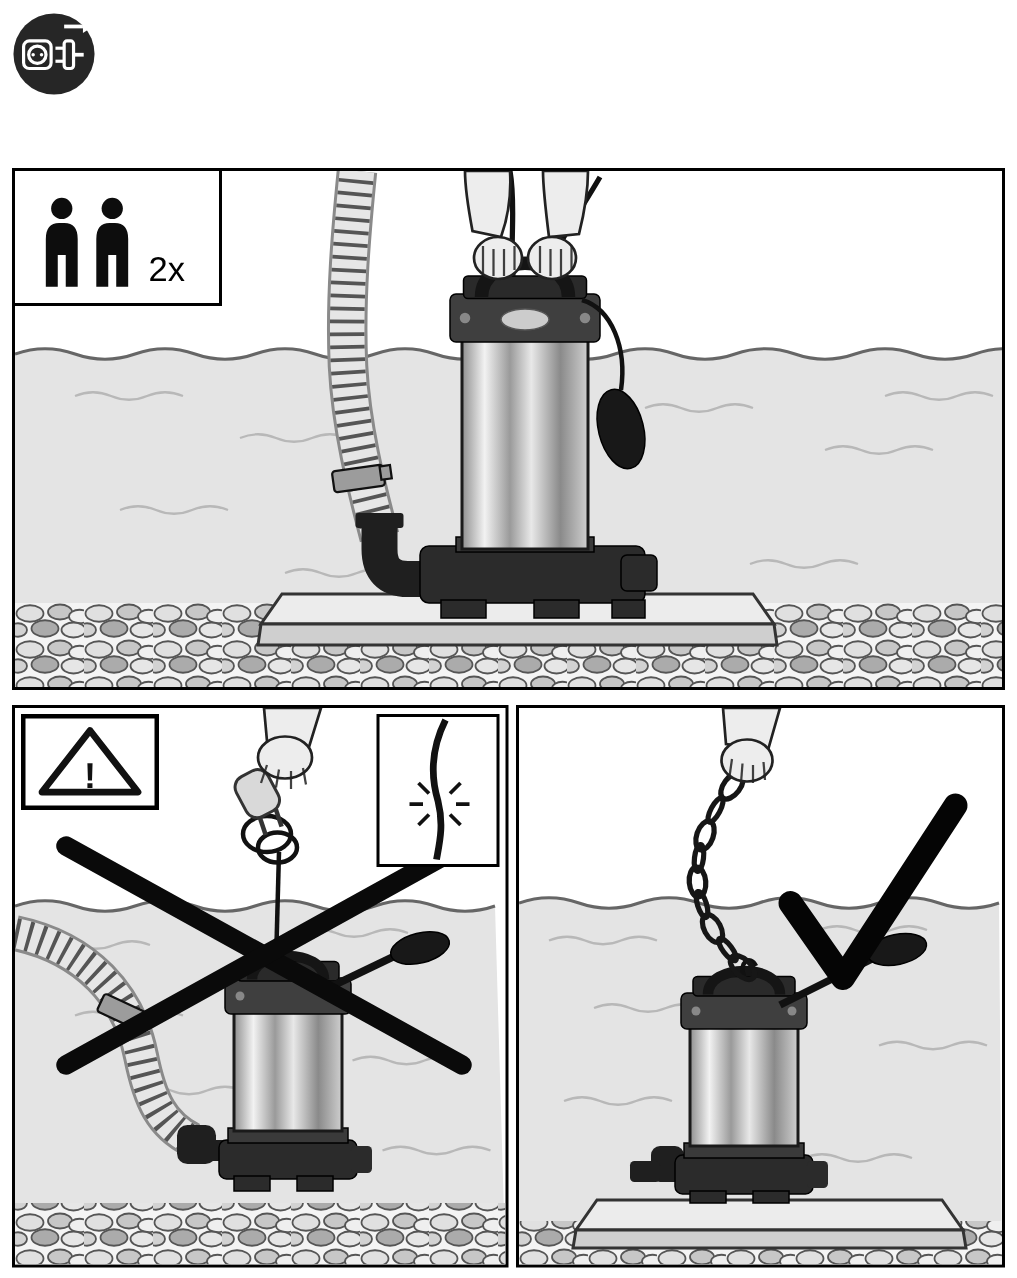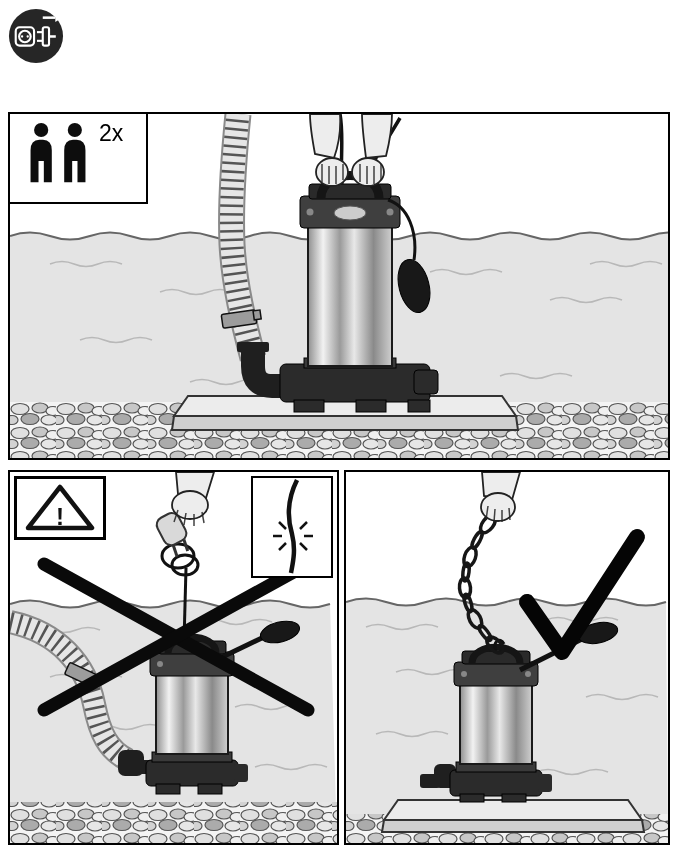--- a/index.html
+++ b/index.html
@@ -18,21 +18,21 @@
   }
   .main-panel   { left:8px;   top:112px; width:662px; height:348px; }
   .wrong-panel  { left:8px;   top:470px; width:331px; height:375px; }
   .correct-panel{ left:344px; top:470px; width:326px; height:375px; }
 
   .scene { position:absolute; left:0; top:0; }
 
   .person-box {
     position:absolute; left:0; top:0; width:138px; height:90px;
     background:#ffffff; border-right:2.5px solid #000; border-bottom:2.5px solid #000;
-    box-sizing:border-box; display:flex; 
+    box-sizing:border-box; display:flex; align-items:flex-end;
     padding:8px 4px 9px 12px; gap:5px; z-index:3;
   }
   .person-count { font-size:23px; color:#000; line-height:1; padding-bottom:2px; }
 
   .warning-box {
     position:absolute; left:4px; top:4px; width:92px; height:64px;
     background:#fff; border:3px solid #000; box-sizing:border-box;
     display:flex; align-items:center; justify-content:center; z-index:3;
   }
   .strain-box {

